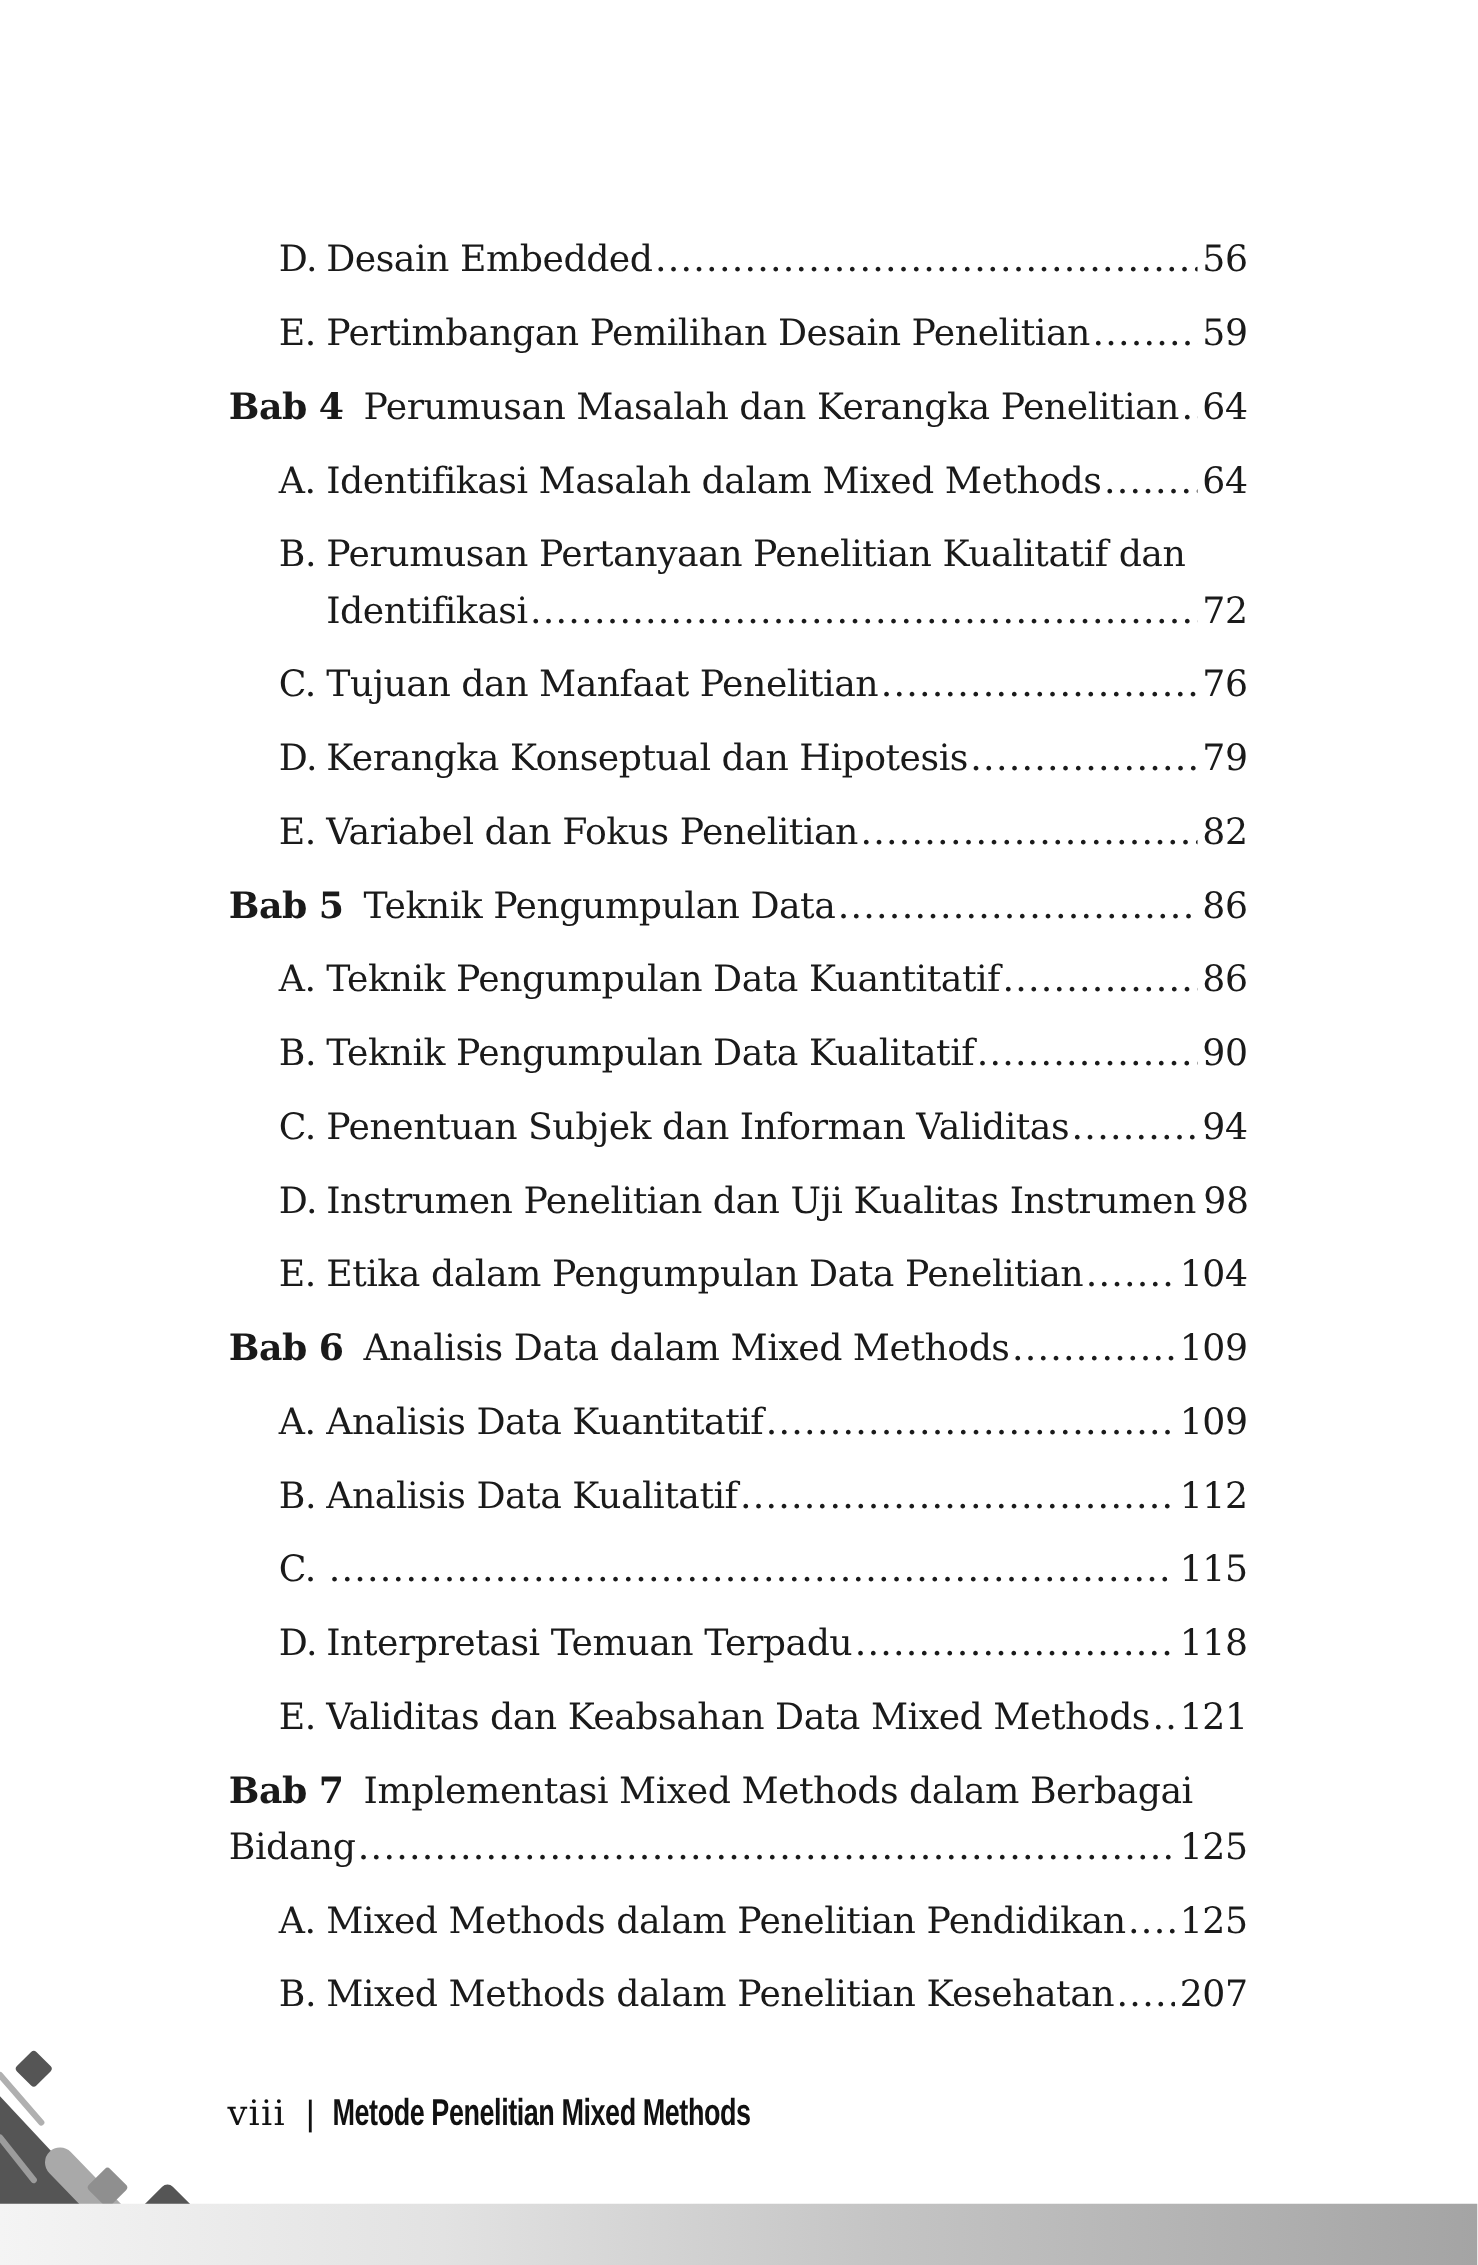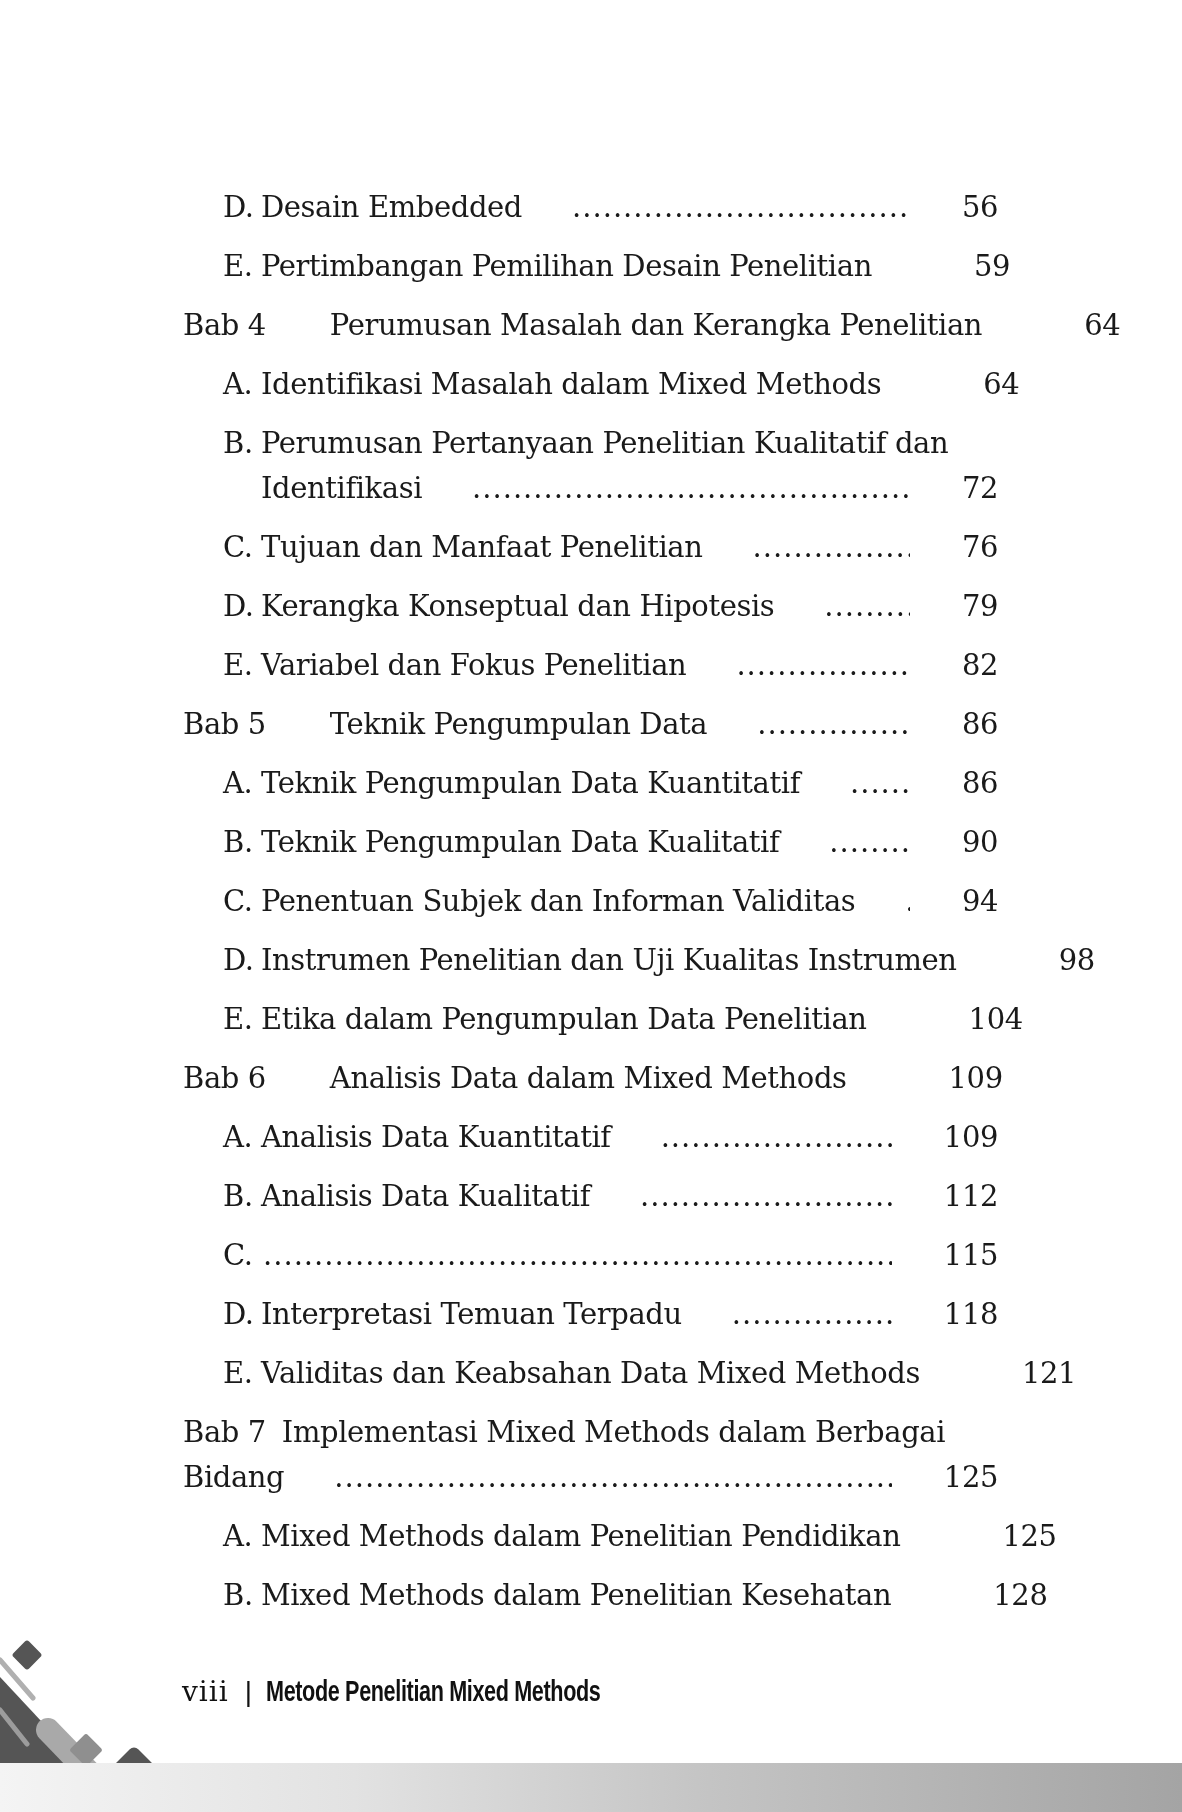--- a/index.html
+++ b/index.html
@@ -15,22 +15,22 @@
     position: relative;
     font-size: 29px;
     line-height: 45px;
     margin-bottom: 14px;
     letter-spacing: -0.4px;
   }
   .entry.sub { padding-left: 78px; }
   .entry.sub .letter {
     position: absolute; left: 40px; top: 0;
   }
-  .entry.chapter .chap-label { margin-right: 16px; }
-  .line { display: flex; align-items: baseline; white-space: nowrap; gap: 48px; }
+  .entry.chapter .chap-label { margin-right: 16px; font-weight: bold; }
+  .line { display: flex; align-items: baseline; white-space: nowrap; }
   .line .text { flex: 0 0 auto; }
   .line .leader {
     flex: 1 1 auto; overflow: hidden; margin: 0 4px 0 2px;
     letter-spacing: 1px;
   }
   .line .leader::before {
     content: "................................................................................................................................................................................................................";
   }
   .line .page { flex: 0 0 auto; }
   .first-line { white-space: nowrap; }
@@ -255,21 +255,21 @@
         <span class="text">Mixed Methods dalam Penelitian Pendidikan</span>
         <span class="leader"></span>
         <span class="page">125</span>
       </div>
     </div>
     <div class="entry sub">
       <span class="letter">B.</span>
       <div class="line">
         <span class="text">Mixed Methods dalam Penelitian Kesehatan</span>
         <span class="leader"></span>
-        <span class="page">128</span>
+        <span class="page">207</span>
       </div>
     </div>
   </div>
 
 <div class="footer">
   <span class="pnum">viii</span>
   <span class="sep">|</span>
   <span class="btitle">Metode Penelitian Mixed Methods</span>
 </div>
 

